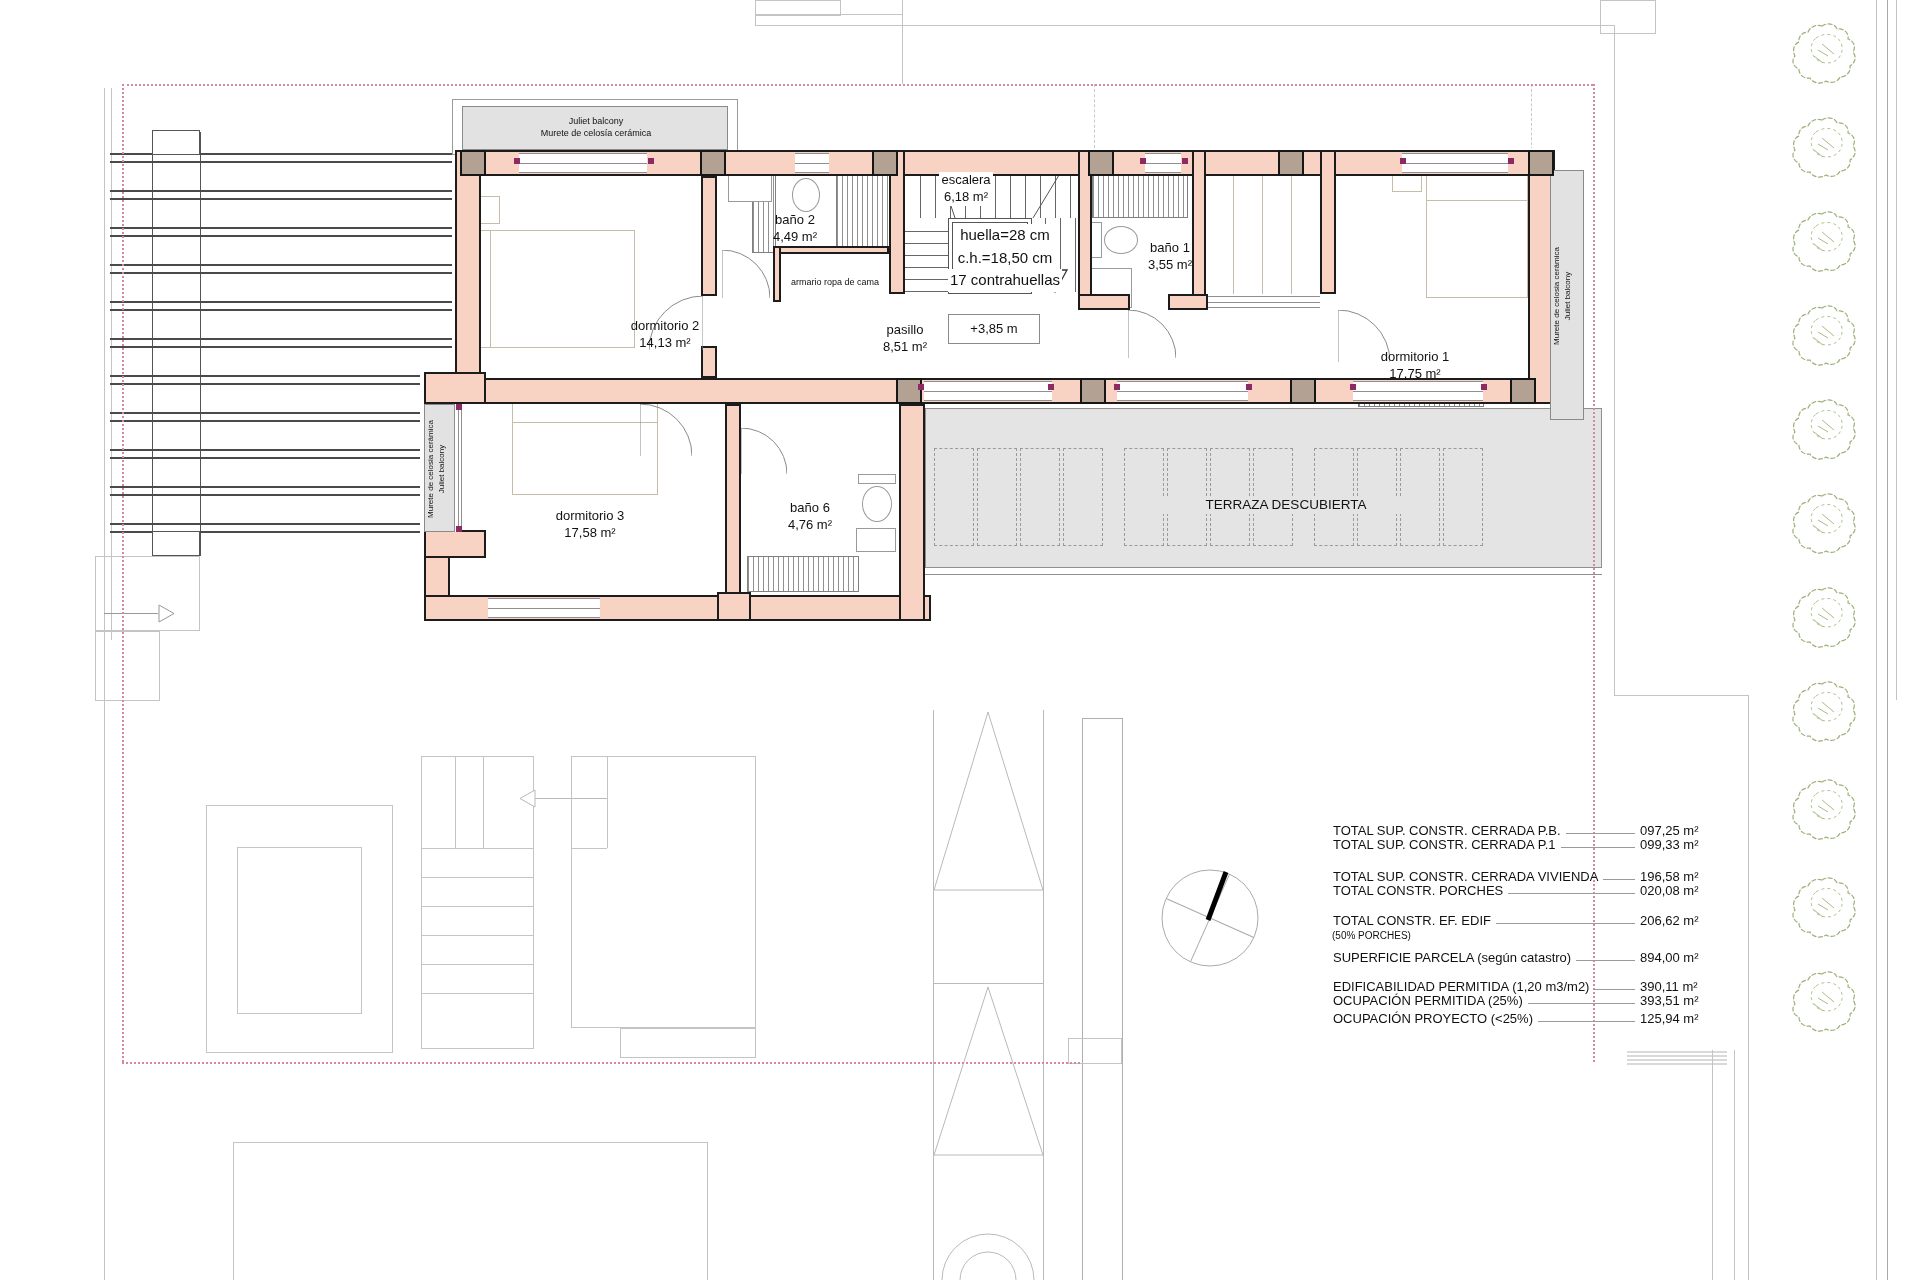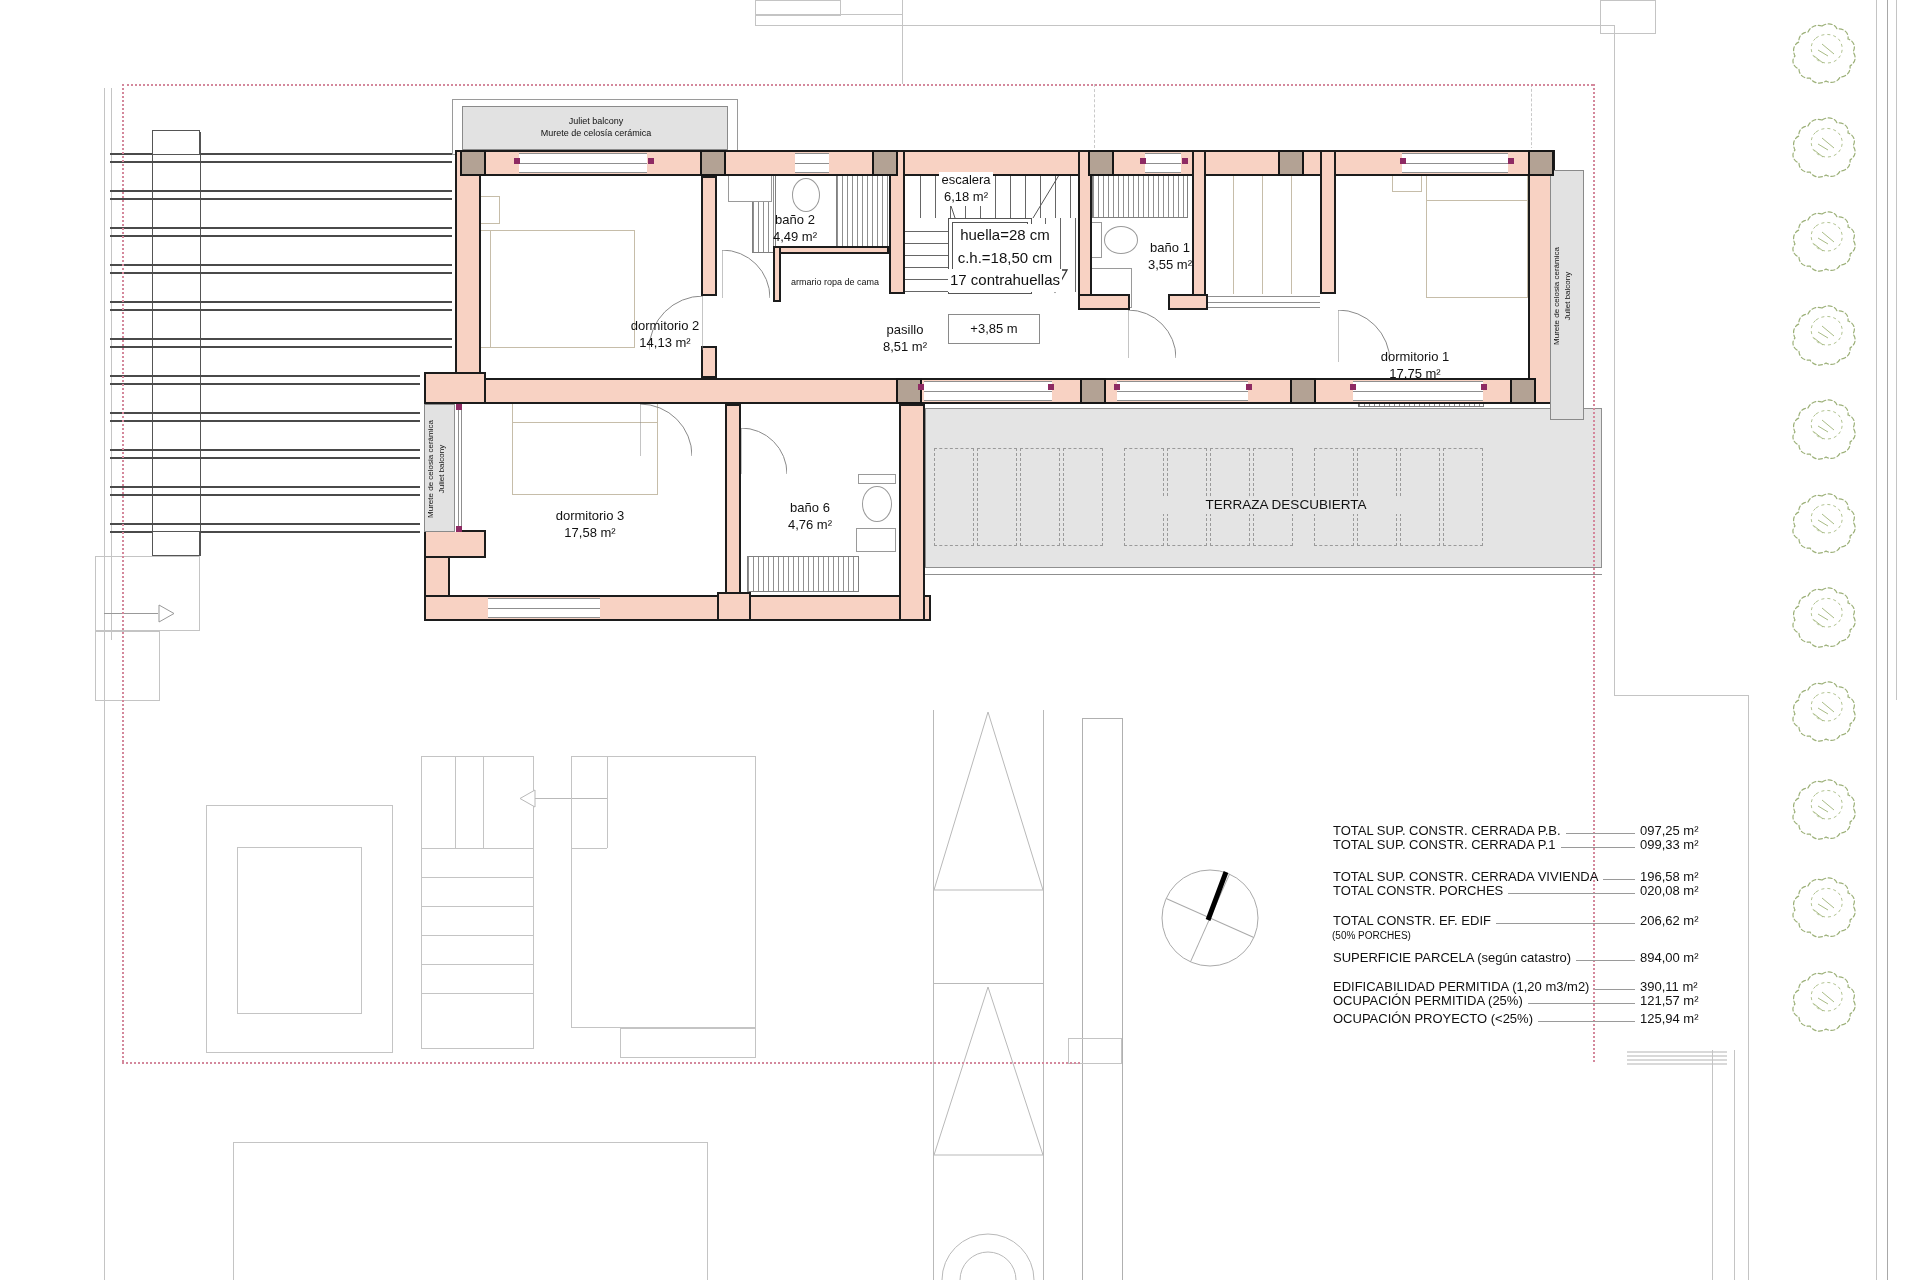--- a/index.html
+++ b/index.html
@@ -419,21 +419,21 @@
         <span class="tval">894,00 m²</span>
       </div>
     <div class="trow" style="top:162px">
         <span>EDIFICABILIDAD PERMITIDA (1,20 m3/m2)</span>
         <span class="tlead"></span>
         <span class="tval">390,11 m²</span>
       </div>
     <div class="trow" style="top:176px">
         <span>OCUPACIÓN PERMITIDA (25%)</span>
         <span class="tlead"></span>
-        <span class="tval">121,57 m²</span>
+        <span class="tval">393,51 m²</span>
       </div>
     <div class="trow" style="top:194px">
         <span>OCUPACIÓN PROYECTO (&lt;25%)</span>
         <span class="tlead"></span>
         <span class="tval">125,94 m²</span>
       </div>
   </div>
 
   <div class="abs" style="left:1627px;top:1049px;width:100px;height:16px;background:repeating-linear-gradient(0deg,#d9d9d9 0 2px,transparent 2px 4px);z-index:1"></div>
   <div class="thin" style="left:1712px;top:1050px;width:1px;height:230px"></div>

